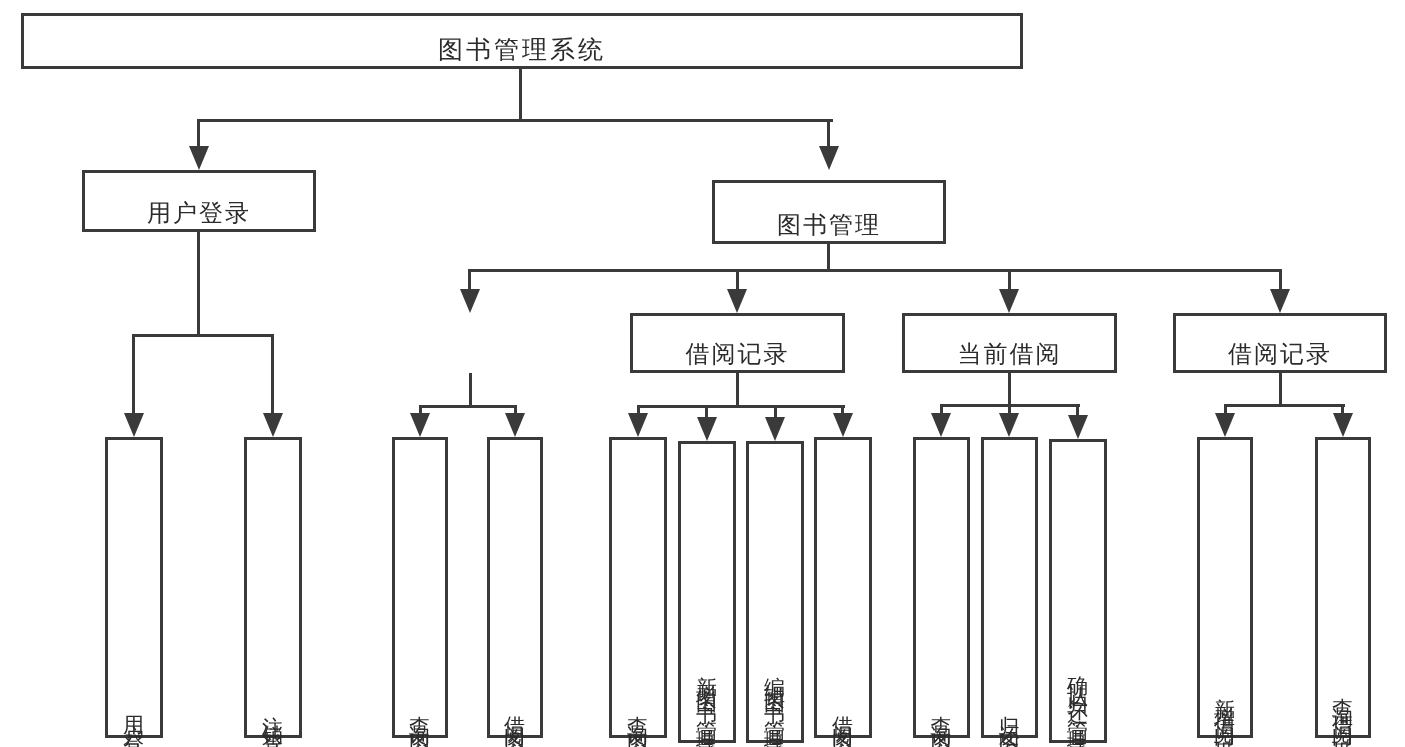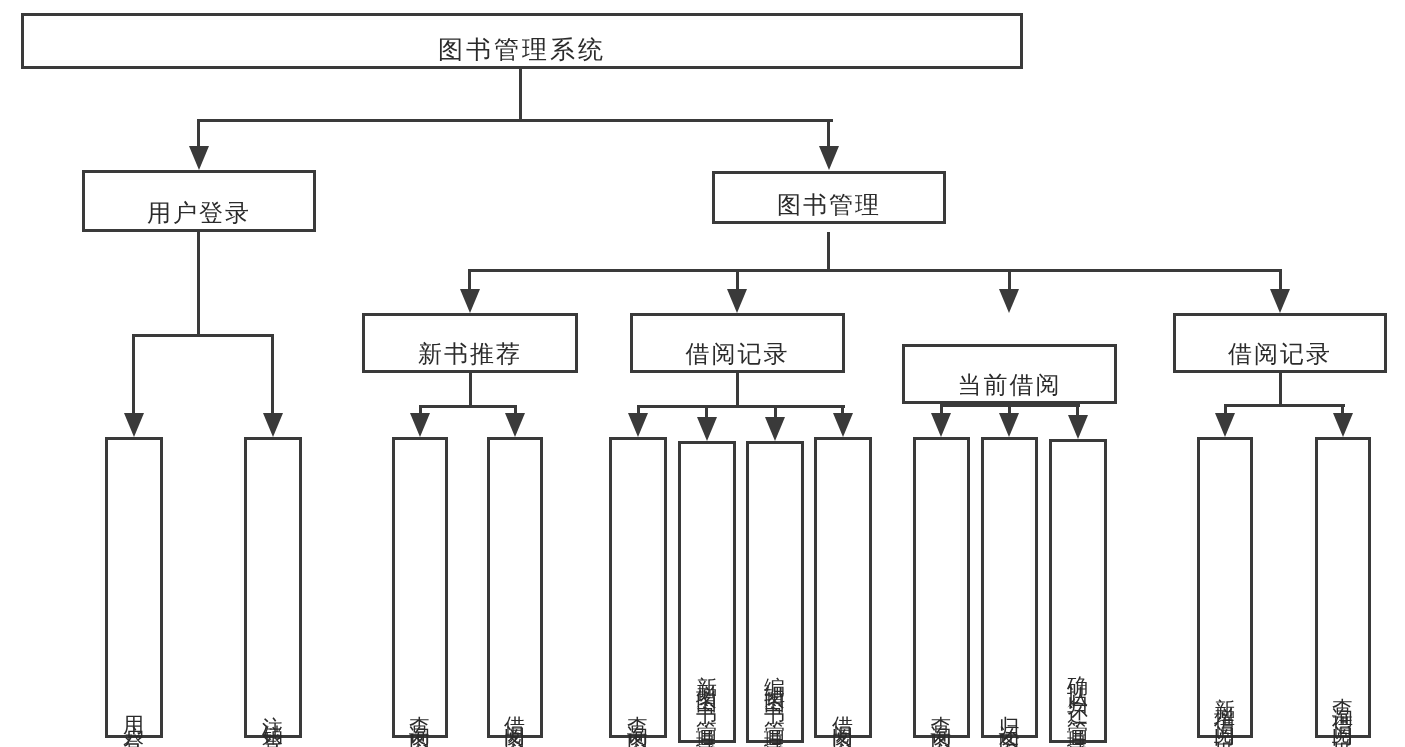--- a/index.html
+++ b/index.html
@@ -63,21 +63,21 @@
   <div class="line" style="left:519px; top:68px; width:3px; height:54px;"></div>
   <div class="line" style="left:197px; top:119px; width:636px; height:3px;"></div>
   <div class="line" style="left:197px; top:119px; width:3px; height:30px;"></div>
   <div class="arrow" style="left:189px; top:146px;"></div>
   <div class="line" style="left:827px; top:119px; width:3px; height:30px;"></div>
   <div class="arrow" style="left:819px; top:146px;"></div>
 
   <div class="box" style="left:82px; top:170px; width:234px; height:62px;">
     <span class="hlabel">用户登录</span>
   </div>
-  <div class="box" style="left:712px; top:171px; width:234px; height:53px;">
+  <div class="box" style="left:712px; top:180px; width:234px; height:64px;">
     <span class="hlabel">图书管理</span>
   </div>
 
   <div class="line" style="left:197px; top:232px; width:3px; height:104px;"></div>
   <div class="line" style="left:132px; top:334px; width:142px; height:3px;"></div>
   <div class="line" style="left:132px; top:334px; width:3px; height:82px;"></div>
   <div class="arrow" style="left:124px; top:413px;"></div>
   <div class="line" style="left:271px; top:334px; width:3px; height:82px;"></div>
   <div class="arrow" style="left:263px; top:413px;"></div>
 
@@ -85,27 +85,24 @@
   <div class="line" style="left:468px; top:269px; width:814px; height:3px;"></div>
   <div class="line" style="left:468px; top:269px; width:3px; height:26px;"></div>
   <div class="arrow" style="left:460px; top:289px;"></div>
   <div class="line" style="left:736px; top:269px; width:3px; height:26px;"></div>
   <div class="arrow" style="left:727px; top:289px;"></div>
   <div class="line" style="left:1008px; top:269px; width:3px; height:26px;"></div>
   <div class="arrow" style="left:999px; top:289px;"></div>
   <div class="line" style="left:1279px; top:269px; width:3px; height:26px;"></div>
   <div class="arrow" style="left:1270px; top:289px;"></div>
 
-  <div class="box" style="left:362px; top:313px; width:216px; height:60px;">
-    <span class="hlabel">新书推荐</span>
-  </div>
   <div class="box" style="left:630px; top:313px; width:215px; height:60px;">
     <span class="hlabel">借阅记录</span>
   </div>
-  <div class="box" style="left:902px; top:313px; width:215px; height:60px;margin-top:31px;">
+  <div class="box" style="left:902px; top:313px; width:215px; height:60px;">
     <span class="hlabel">当前借阅</span>
   </div>
   <div class="box" style="left:1173px; top:313px; width:214px; height:60px;">
     <span class="hlabel">借阅记录</span>
   </div>
 
   <div class="line" style="left:469px; top:373px; width:3px; height:35px;"></div>
   <div class="line" style="left:419px; top:405px; width:98px; height:3px;"></div>
   <div class="line" style="left:419px; top:405px; width:3px; height:12px;"></div>
   <div class="arrow" style="left:410px; top:413px;"></div>

